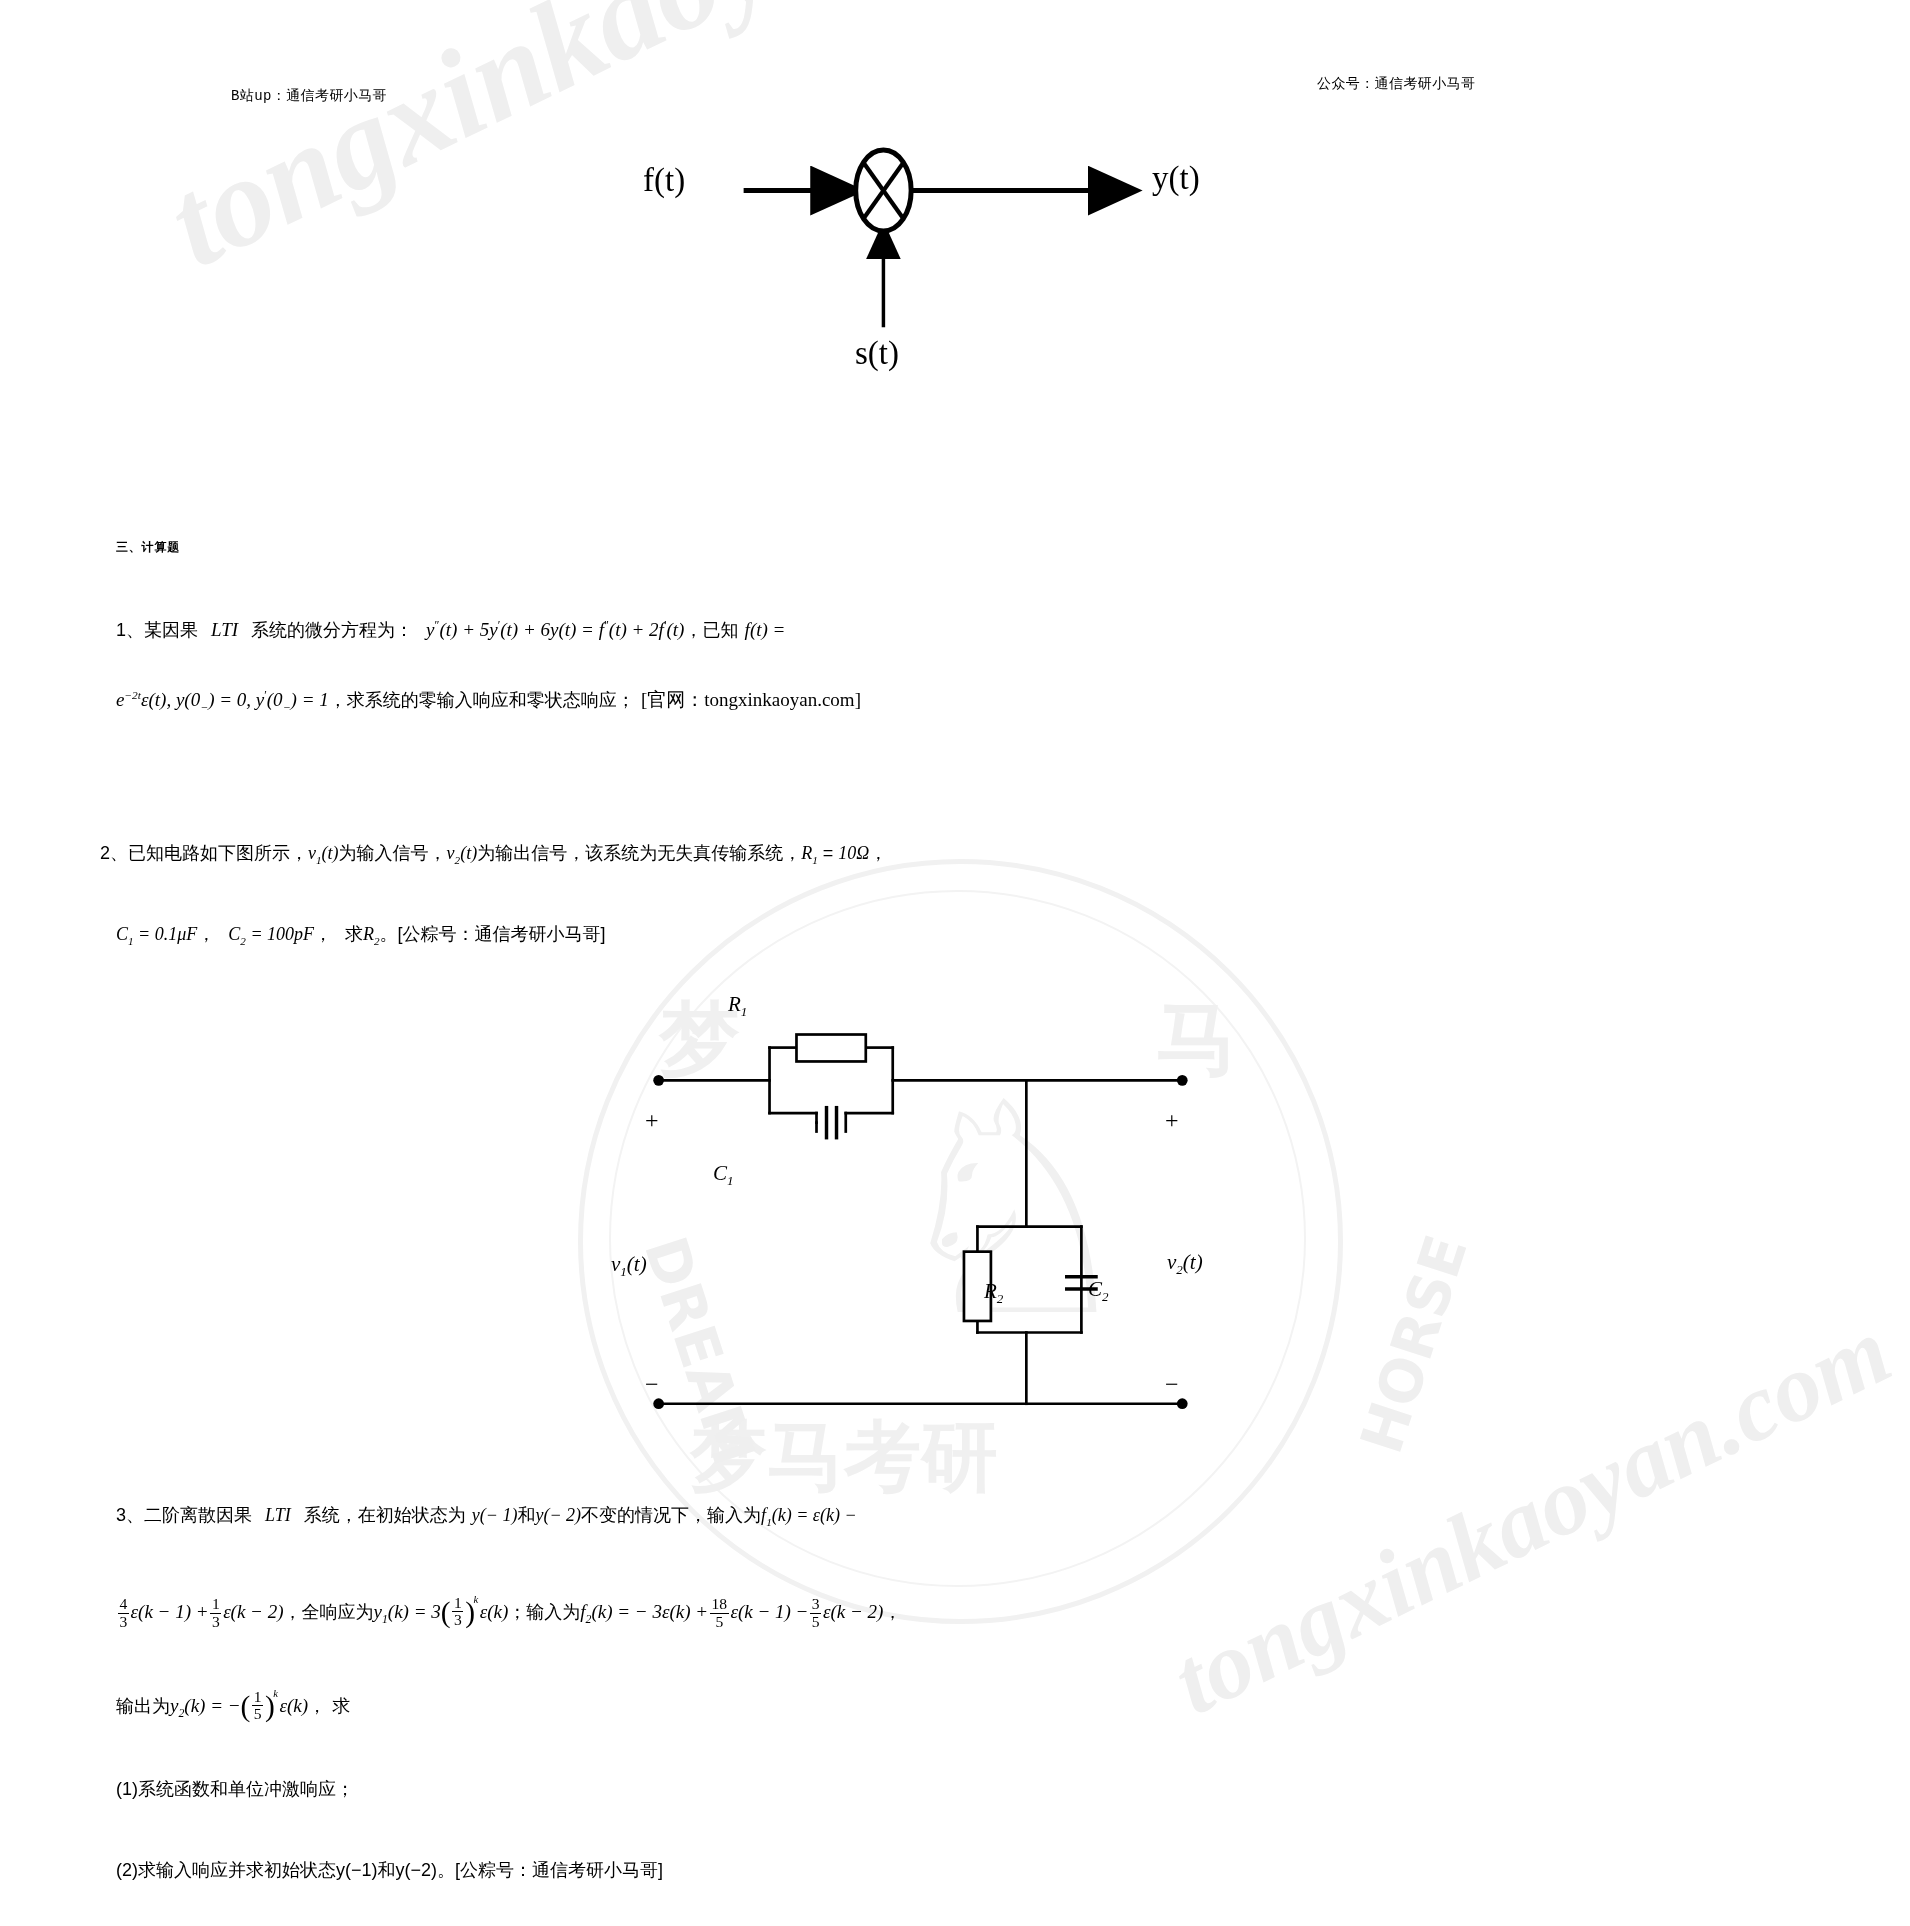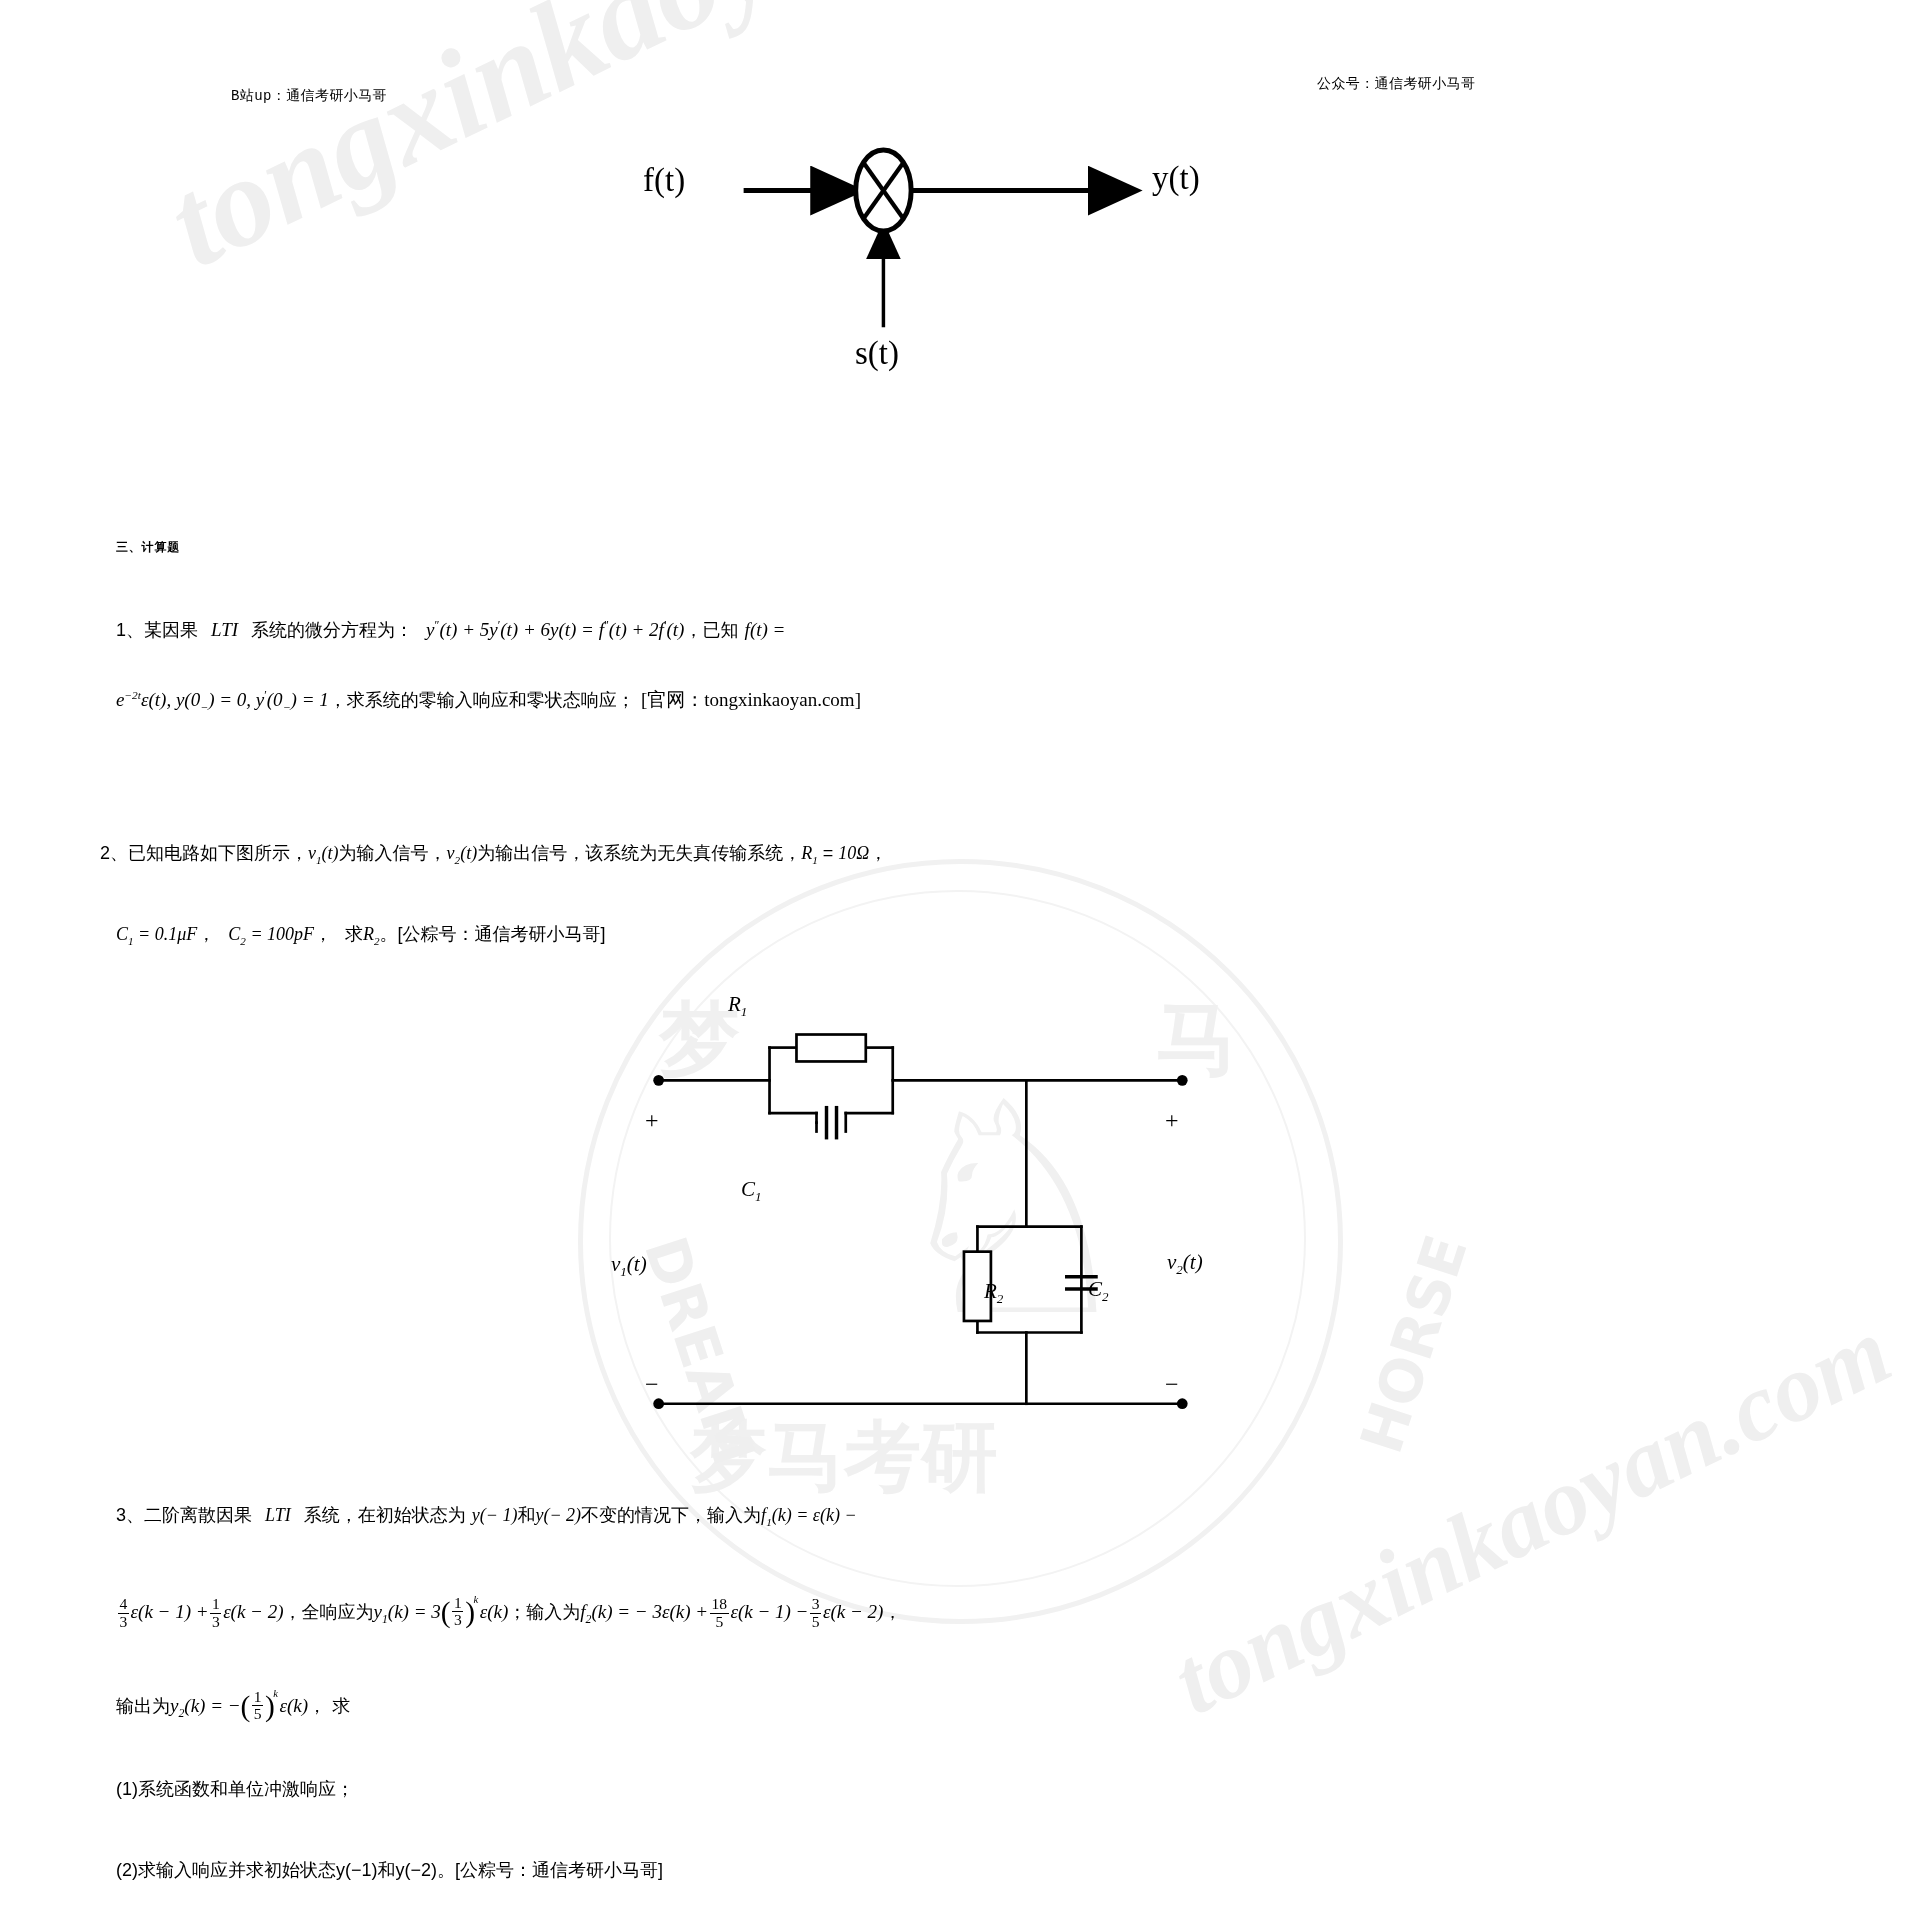--- a/index.html
+++ b/index.html
@@ -229,21 +229,21 @@
     <div class="para cn" style="left:100px; top:844px;">
       <span>2、已知电路如下图所示，</span><span class="mi">v<sub>1</sub>(t)</span>为输入信号，<span class="mi">v<sub>2</sub>(t)</span>为输出信号，该系统为无失真传输系统，<span class="mi">R<sub>1</sub></span> = <span class="mi">10Ω</span>，
     </div>
 
     <div class="para cn" style="left:116px; top:925px;">
       <span class="mi">C<sub>1</sub> = 0.1μF</span>，<span class="spw"></span><span class="mi">C<sub>2</sub> = 100pF</span>，<span class="spw"></span><span>求<span class="mi">R<sub>2</sub></span>。</span><span>[公粽号：通信考研小马哥]</span>
     </div>
 
     <div class="circuit" style="left:547px; top:986px; width:770px; height:462px;">
       <div class="c-lbl" style="left:181px; top:5.8px;">R<sub>1</sub></div>
-      <div class="c-lbl" style="left:194px; top:175px;margin-top:16px;">C<sub>1</sub></div>
+      <div class="c-lbl" style="left:166px; top:175px;">C<sub>1</sub></div>
       <div class="c-lbl" style="left:437px; top:293px;">R<sub>2</sub></div>
       <div class="c-lbl" style="left:541px; top:291px;">C<sub>2</sub></div>
       <div class="c-lbl" style="left:64px; top:266px;">v<sub>1</sub>(t)</div>
       <div class="c-lbl" style="left:620px; top:264px;">v<sub>2</sub>(t)</div>
       <div class="c-sign" style="left:98px; top:121px;">+</div>
       <div class="c-sign" style="left:618px; top:121px;">+</div>
       <div class="c-sign" style="left:98px; top:385px;">−</div>
       <div class="c-sign" style="left:618px; top:385px;">−</div>
 
       <svg width="770" height="462" viewBox="0 0 2000 1200">

